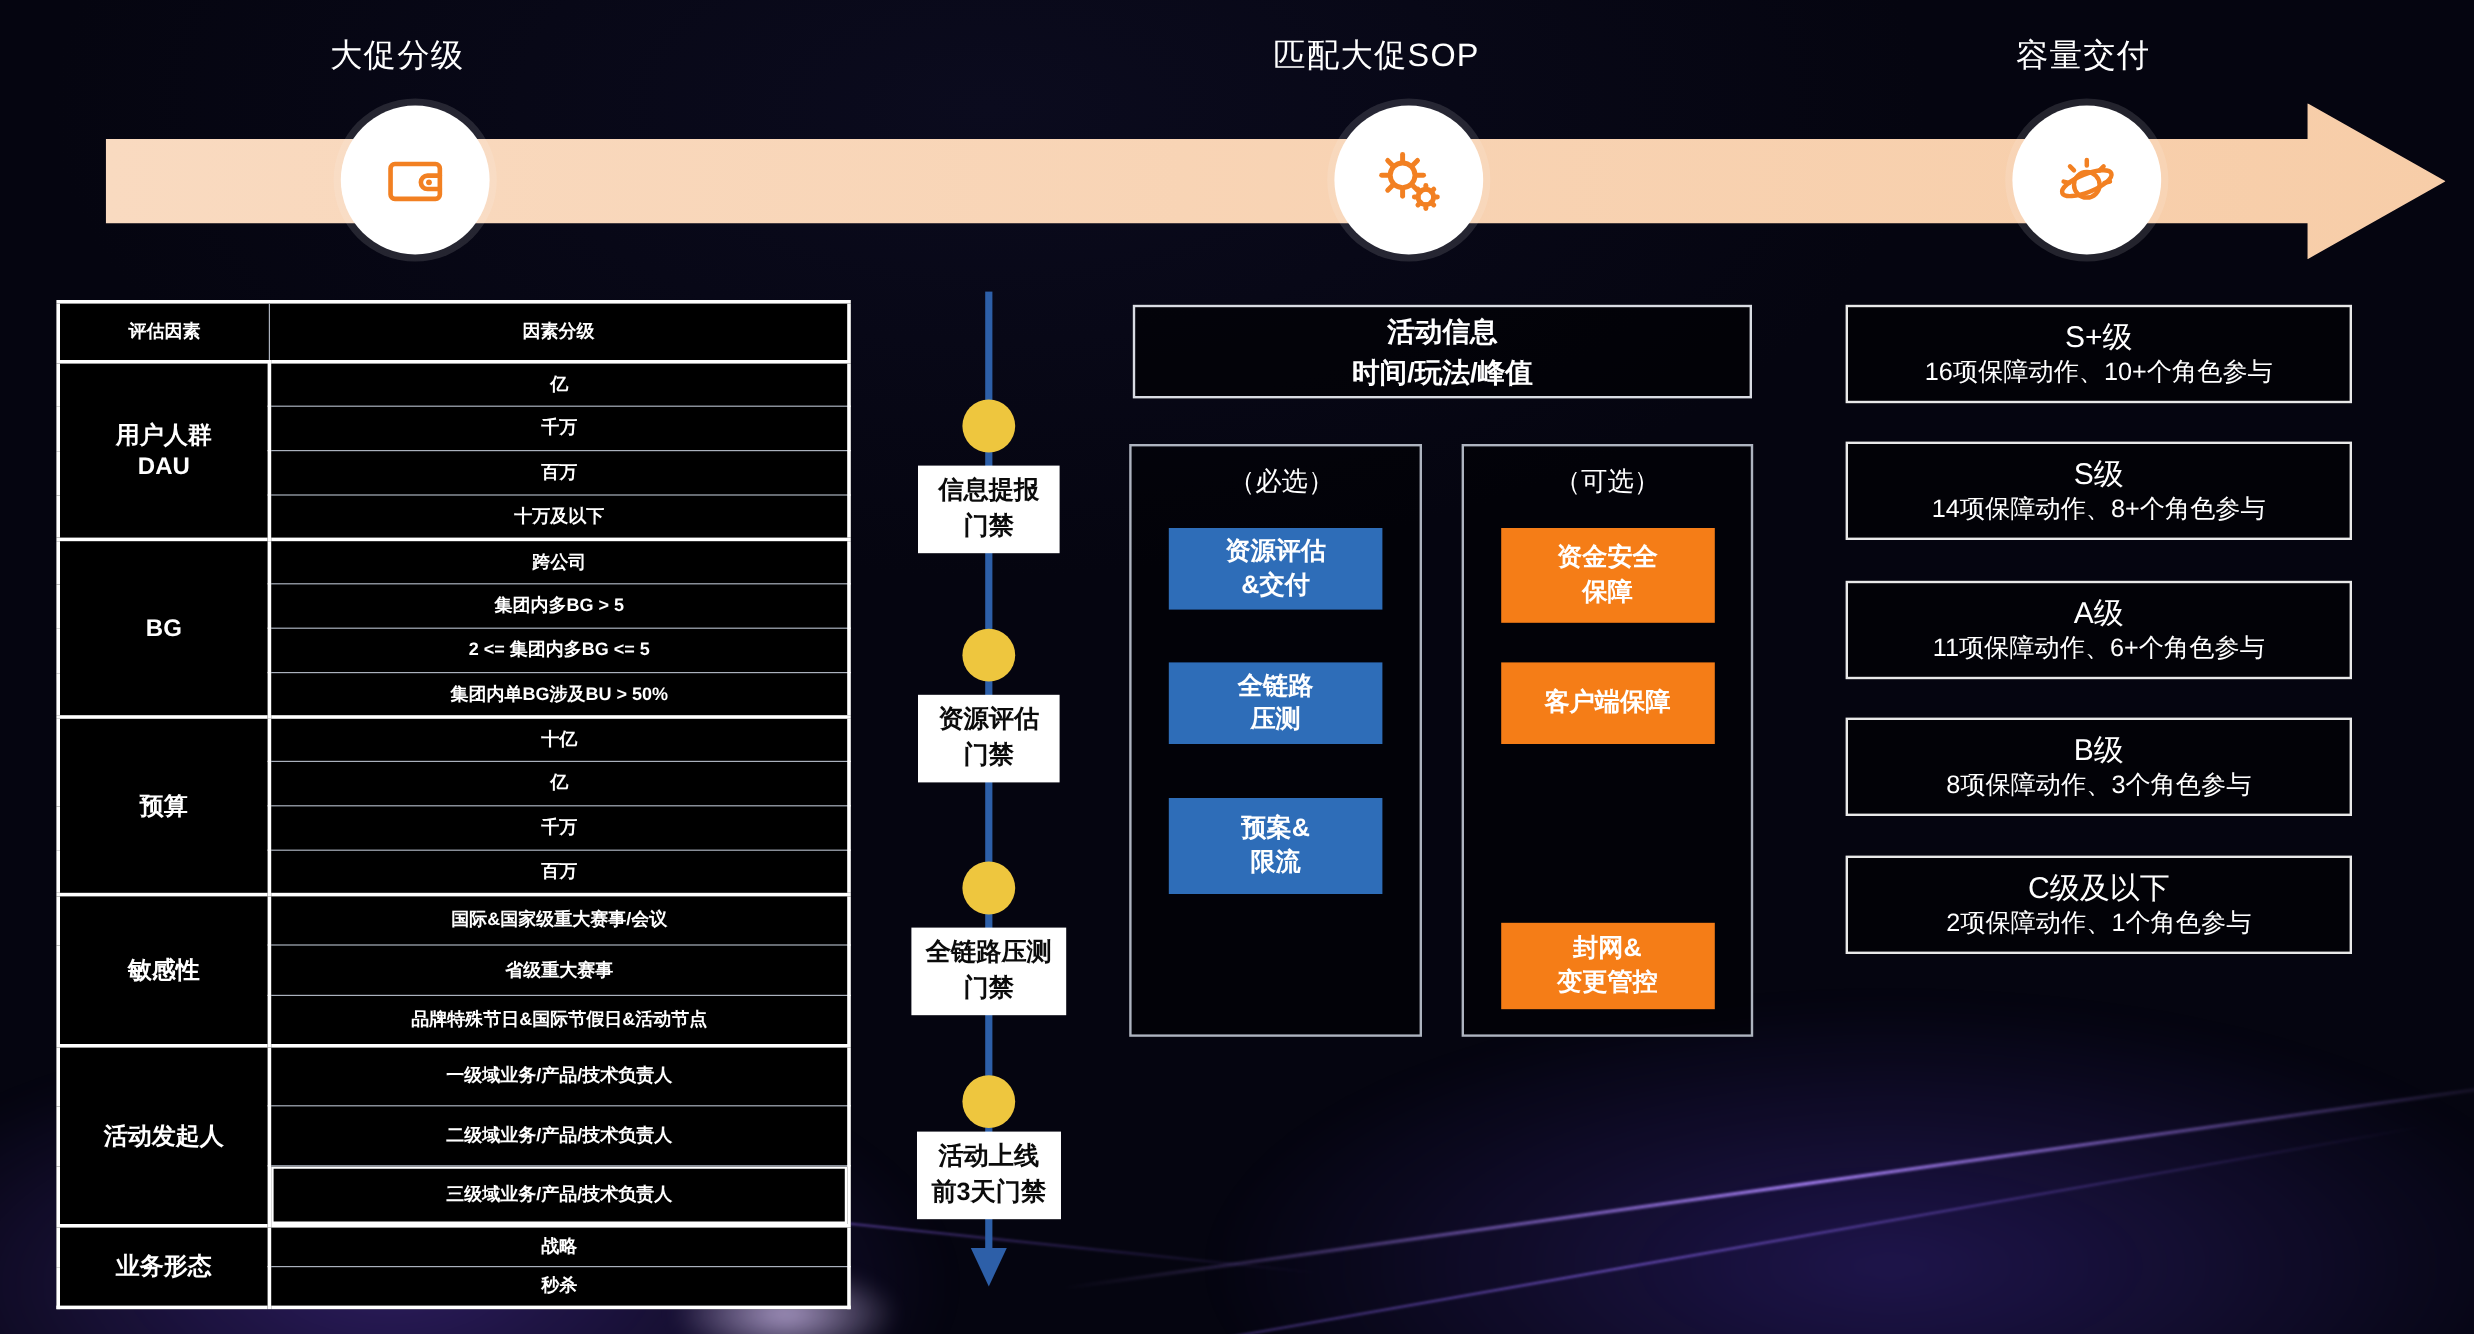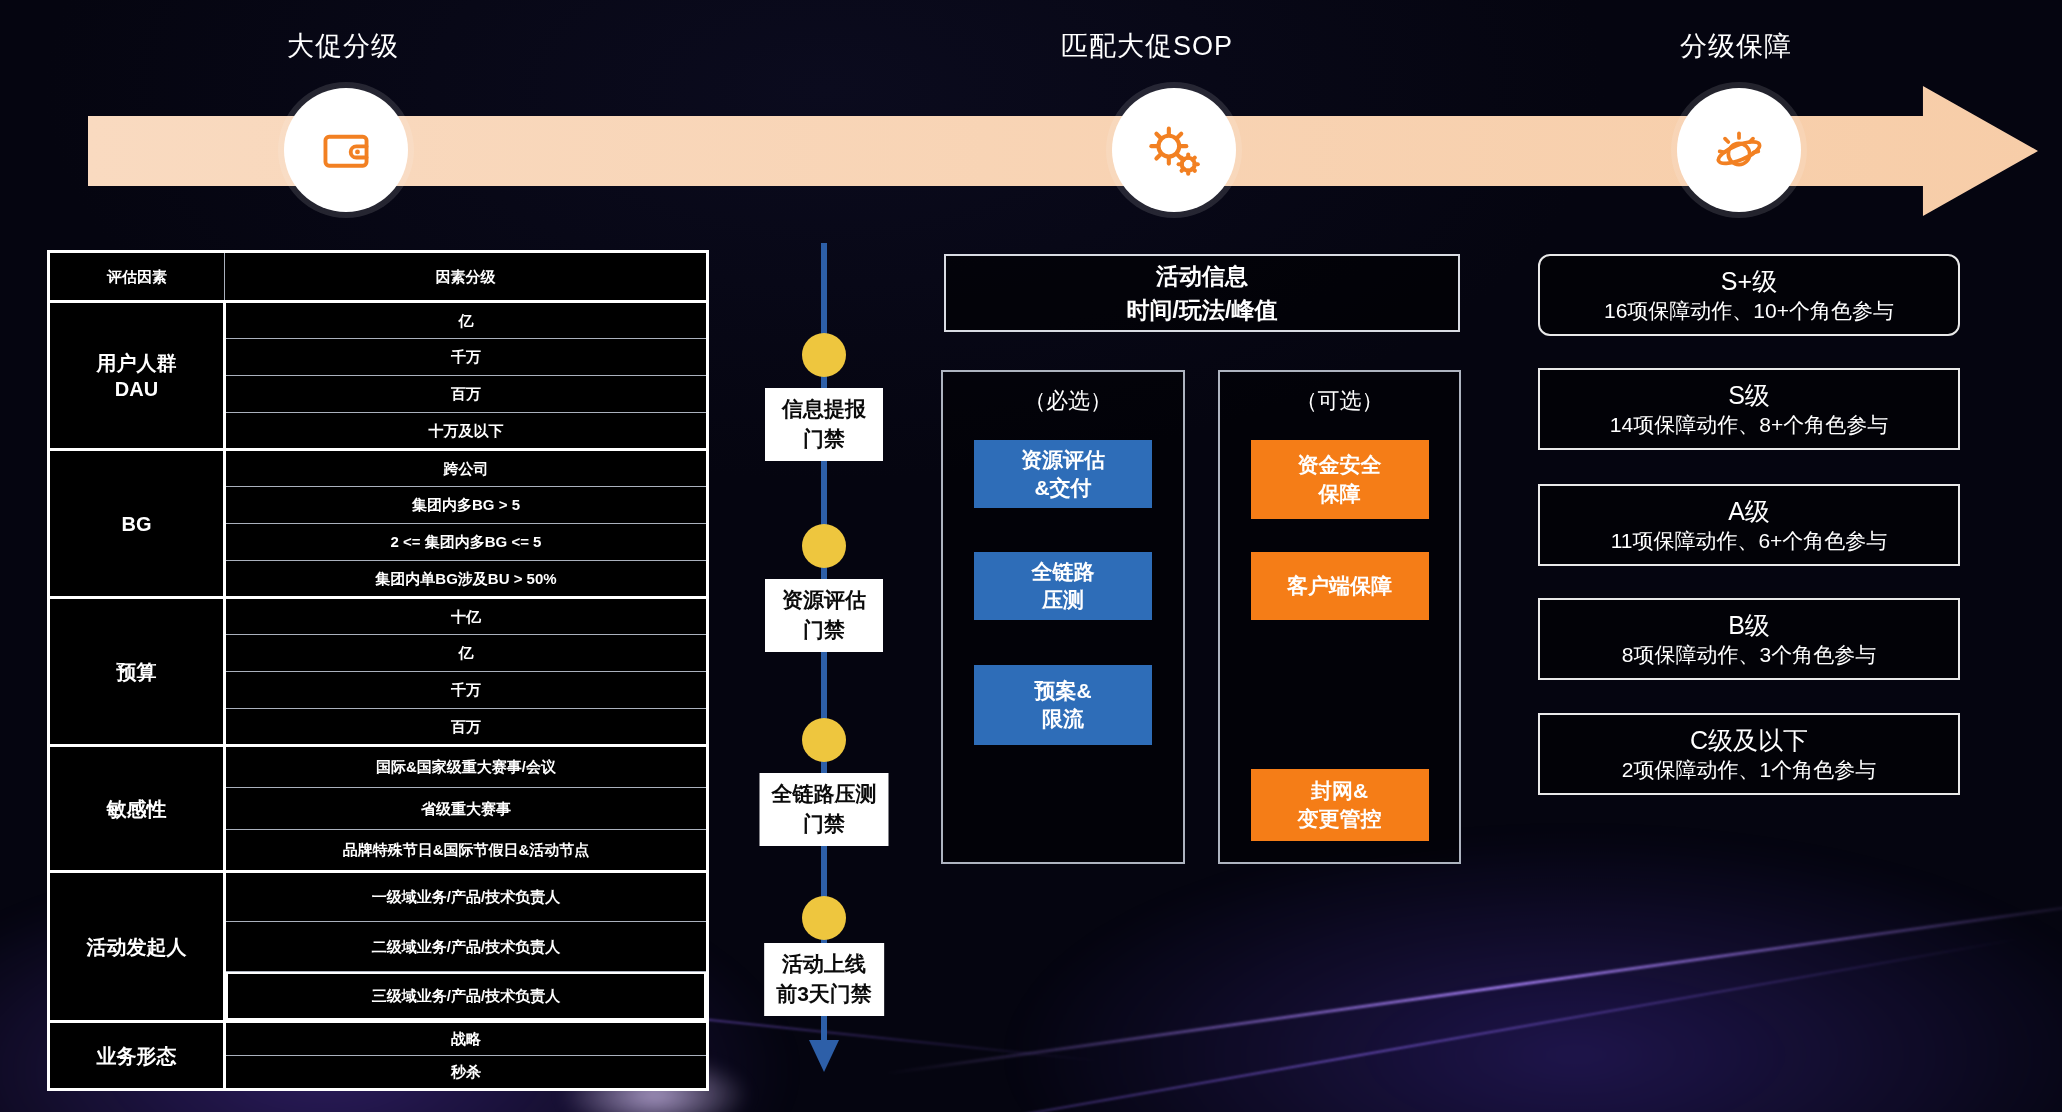--- a/index.html
+++ b/index.html
@@ -101,23 +101,23 @@
 
 <div class="stage">
 
   <div class="glow glow-left"></div>
   <div class="glow glow-right"></div>
   <div class="glow streak1"></div>
   <div class="glow streak2"></div>
   <div class="glow streak3"></div>
   <div class="glow glow-spot"></div>
 
-  <div class="sec-title" style="left:331px;margin-left:12px;">大促分级</div>
+  <div class="sec-title" style="left:331px;">大促分级</div>
   <div class="sec-title" style="left:1147px;">匹配大促SOP</div>
-  <div class="sec-title" style="left:1736px;">分级保障</div>
+  <div class="sec-title" style="left:1736px;">容量交付</div>
 
   <div class="arrow-band"></div>
 
   <div class="arrow-circle" style="left:284px;">
     <svg viewBox="0 0 48 48" width="58" height="58">
       <g stroke="#f28022" stroke-width="3.2" fill="none" stroke-linejoin="round" stroke-linecap="round">
         <rect x="7" y="13" width="34" height="24" rx="3"></rect>
         <path d="M41 21 h-8.5 a4.6 4.6 0 0 0 0 9.2 H41"></path>
       </g>
       <circle cx="33.5" cy="25.6" r="2" fill="#f28022"></circle>
@@ -284,21 +284,21 @@
 
   <div class="sop-panel" style="left:1218px; width:243px;">
     <div class="panel-label">（可选）</div>
     <div class="sop-box orange preline" style="top:68px;  height:79px;">资金安全
 保障</div>
     <div class="sop-box orange preline" style="top:180px; height:68px;">客户端保障</div>
     <div class="sop-box orange preline" style="top:397px; height:72px;">封网&amp;
 变更管控</div>
   </div>
 
-  <div class="grade-box" style="top:254px;border-radius:12px;">
+  <div class="grade-box" style="top:254px;">
     <div class="grade-name">S+级</div>
     <div class="grade-detail">16项保障动作、10+个角色参与</div>
   </div>
   <div class="grade-box" style="top:368px;">
     <div class="grade-name">S级</div>
     <div class="grade-detail">14项保障动作、8+个角色参与</div>
   </div>
   <div class="grade-box" style="top:484px;">
     <div class="grade-name">A级</div>
     <div class="grade-detail">11项保障动作、6+个角色参与</div>

